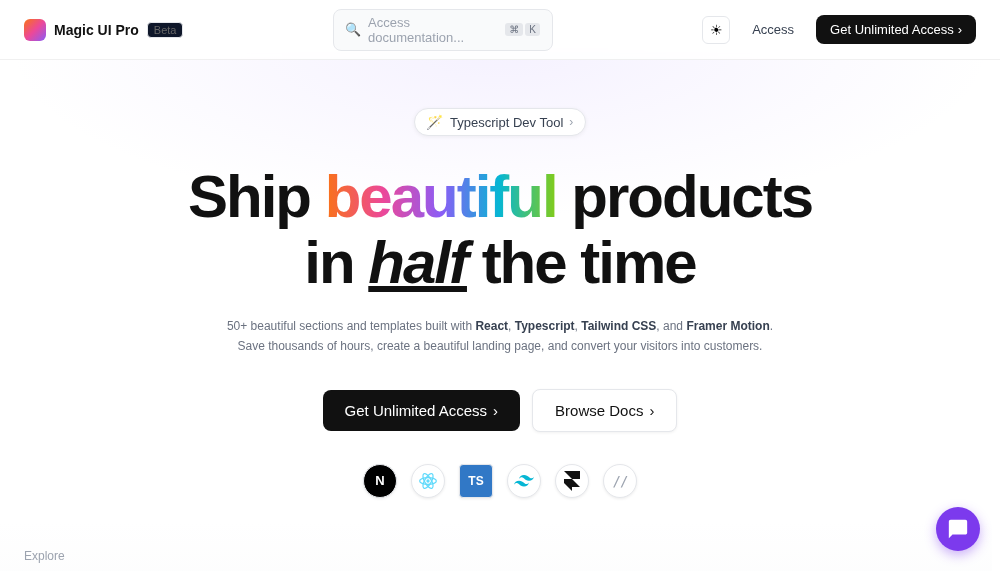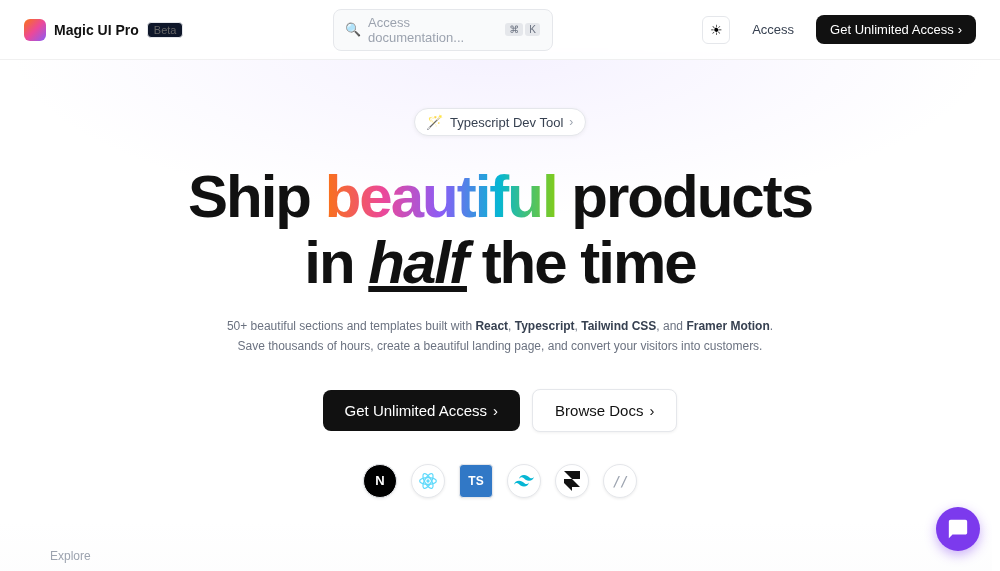--- a/index.html
+++ b/index.html
@@ -317,21 +317,20 @@
     
     .bottom-partial {
       position: absolute;
       bottom: 0;
       left: 0;
       right: 8px;
       height: 50px;
       background: linear-gradient(to bottom, rgba(255,255,255,0) 0%, rgba(248,249,250,0.3) 100%);
       display: flex;
       align-items: flex-end;
-      padding-left: 26px;
     }
 
     .bottom-left {
       font-size: 12px;
       color: #9ca3af;
       padding: 8px 24px;
     }
 
     .bottom-right {
       position: absolute;

